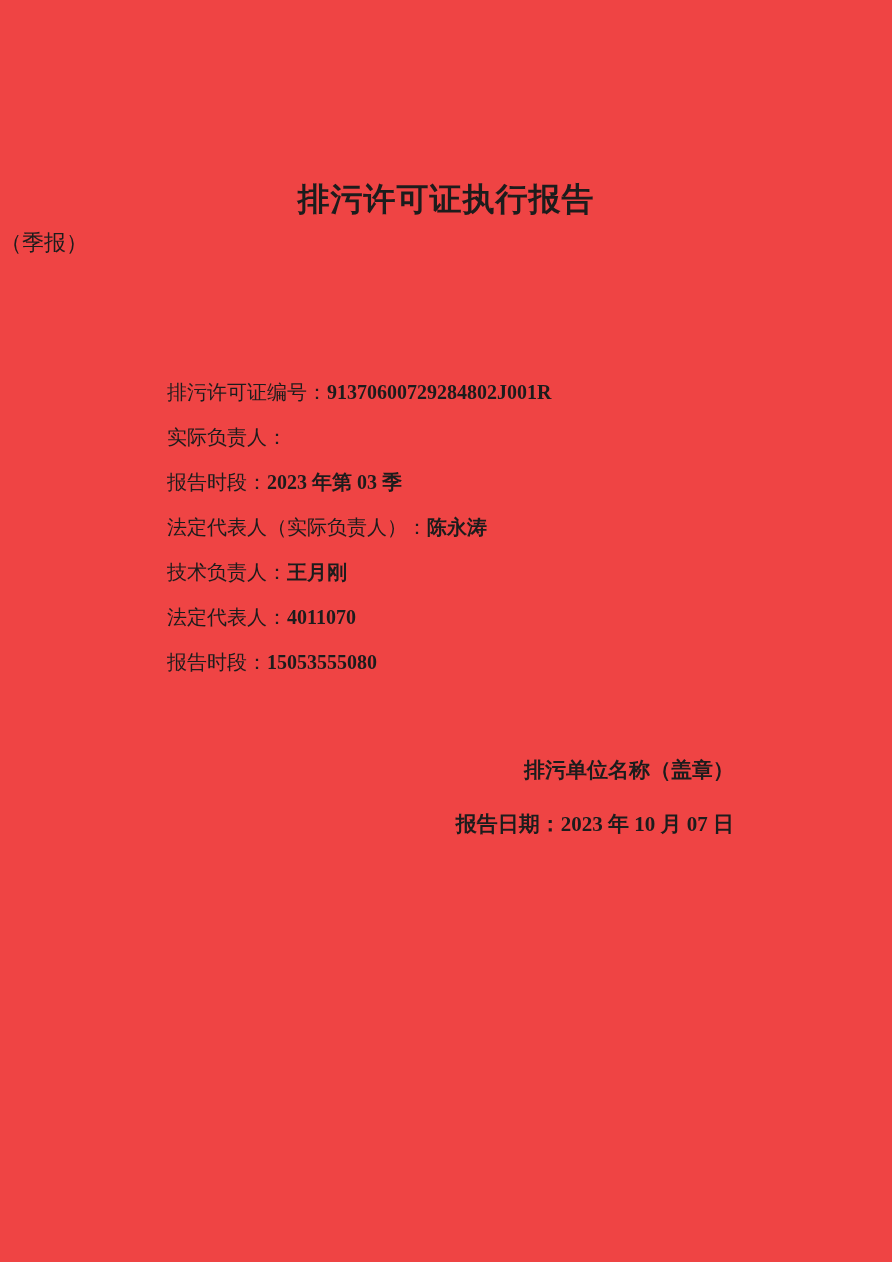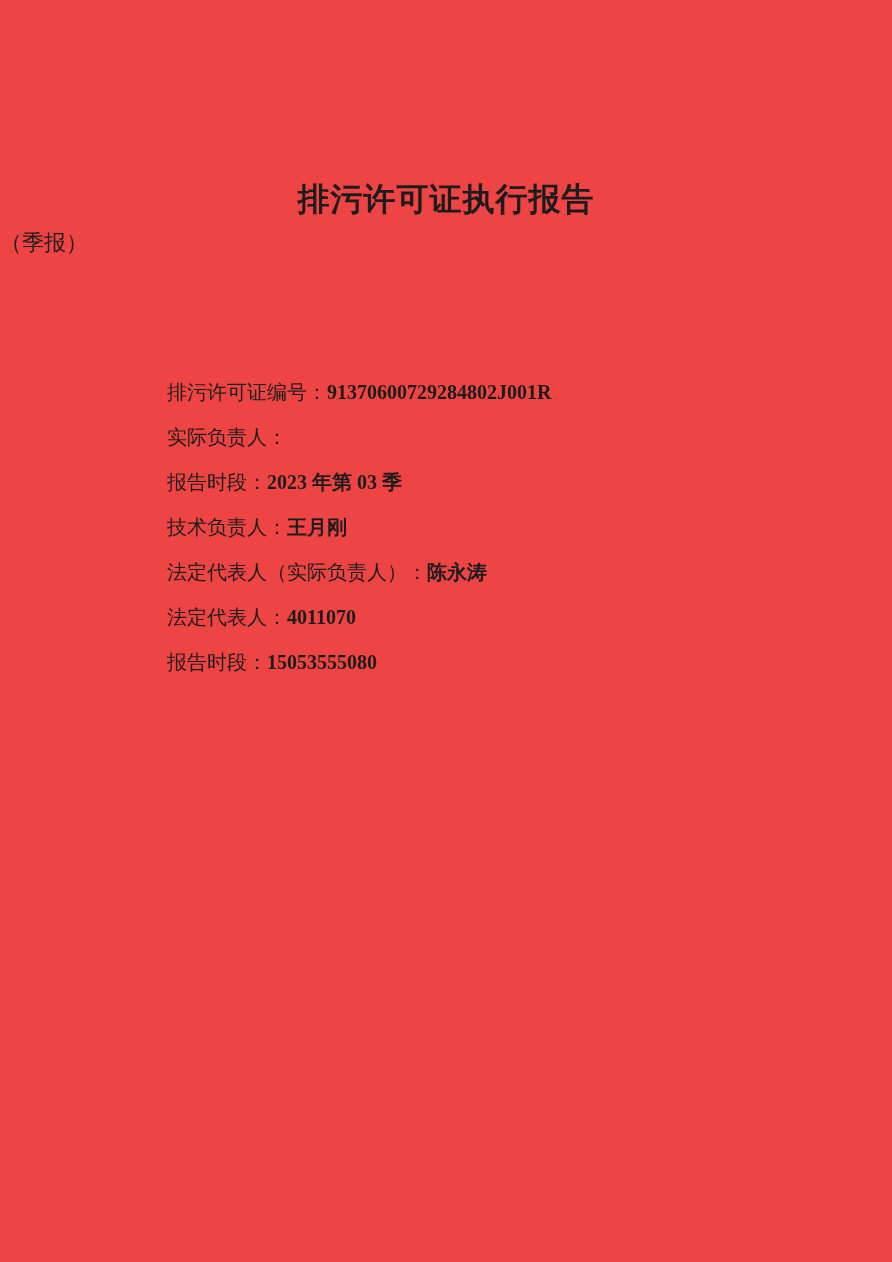--- a/index.html
+++ b/index.html
@@ -85,27 +85,31 @@
     <div class="field-row">
       <span class="field-label">排污许可证编号：</span><span class="field-value">91370600729284802J001R</span>
     </div>
     <div class="field-row">
       <span class="field-label">实际负责人：</span>
     </div>
     <div class="field-row">
       <span class="field-label">报告时段：</span><span class="field-value">2023 年第 03 季</span>
     </div>
     <div class="field-row">
-      <span class="field-label">技术负责人：</span><span class="field-value">王月刚</span>
+      <span class="field-label">法定代表人（实际负责人）：</span><span class="field-value">陈永涛</span>
     </div>
     <div class="field-row">
-      <span class="field-label">法定代表人（实际负责人）：</span><span class="field-value">陈永涛</span>
+      <span class="field-label">技术负责人：</span><span class="field-value">王月刚</span>
     </div>
     <div class="field-row">
       <span class="field-label">法定代表人：</span><span class="field-value">4011070</span>
     </div>
     <div class="field-row">
       <span class="field-label">报告时段：</span><span class="field-value">15053555080</span>
     </div>
   </div>
 
+  <div class="signature">
+    <div class="sig-line">排污单位名称（盖章）</div>
+    <div class="sig-line">报告日期：2023 年 10 月 07 日</div>
+  </div>
 
 </div>
 
 </body></html>

